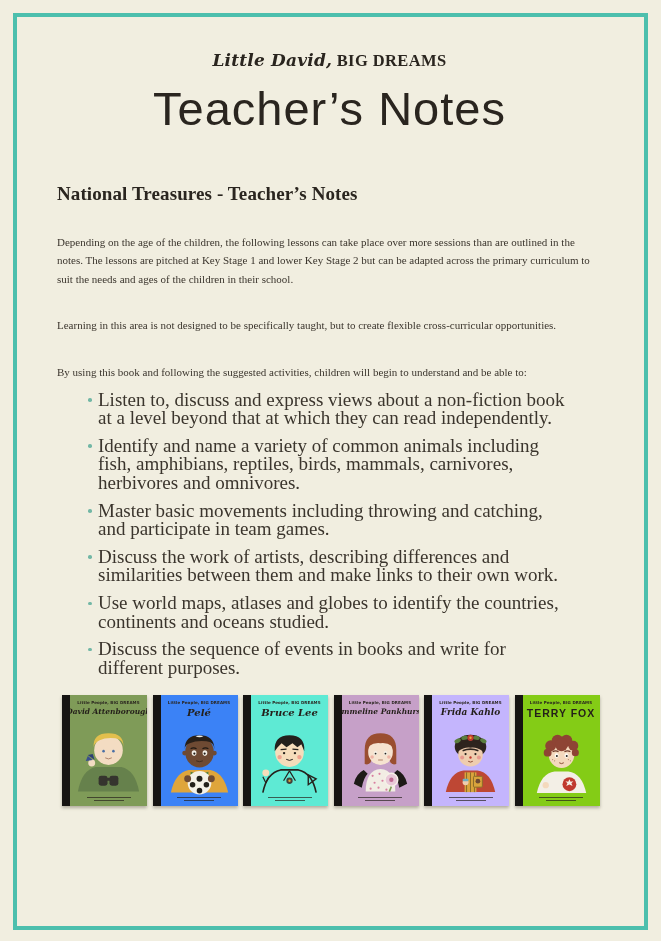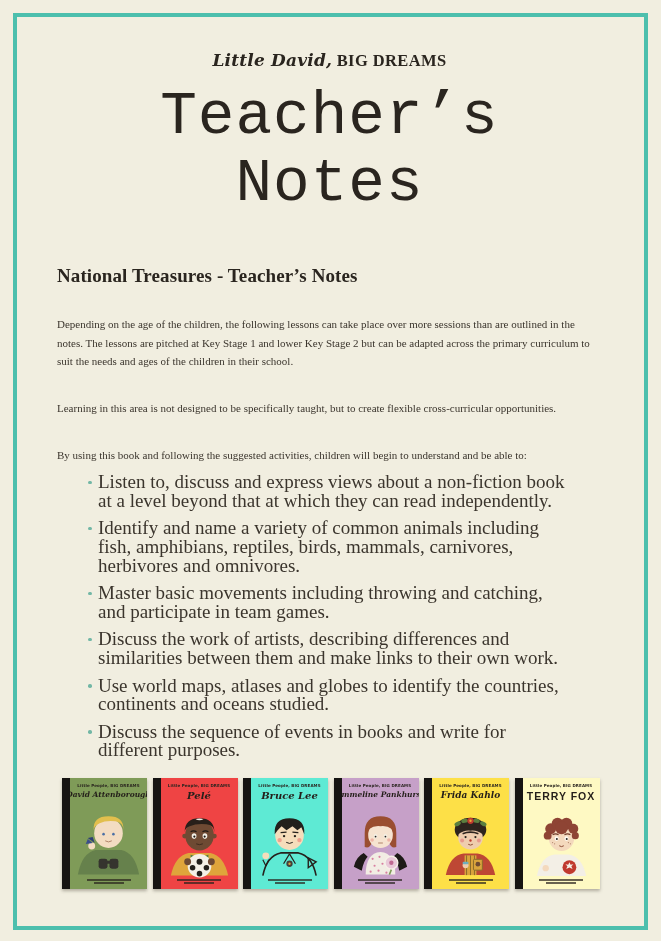--- a/index.html
+++ b/index.html
@@ -21,22 +21,22 @@
   .logo-script {
     font-family:"DejaVu Serif", serif; font-style:italic; font-weight:bold;
     font-size:17px; letter-spacing:0.2px;
   }
   .logo-bold {
     font-family:Liberation Serif, serif; font-weight:bold;
     font-size:16.5px; letter-spacing:0.4px;
   }
   .doc-title {
     text-align:center; margin-top:12px; margin-bottom:0;
-    font-family:Liberation Mono, monospace; font-weight:normal;
-    font-size:61px; line-height:1.1; color:var(--ink,#2A251F);
+    font-family:Liberation Sans, sans-serif; font-weight:normal;
+    font-size:47px; line-height:1.1; color:var(--ink,#2A251F);
     letter-spacing:1px;
   }
   .section-heading {
     margin-top:48px;
     font-size:19px; font-weight:bold; color:var(--ink,#2A251F);
     letter-spacing:0.1px;
   }
   .para {
     margin-top:28px;
     font-size:11px; line-height:18.6px; color:var(--body_text,#3B352D);
@@ -135,21 +135,21 @@
           </svg>
           <div class="credits">
             <div class="credit-line l1"></div>
             <div class="credit-line l2"></div>
           </div>
         </div>
       </div>
 
       <div class="book">
         <div class="spine"></div>
-        <div class="cover" style="background-color: #ef4444;">
+        <div class="cover" style="background-color: #3b82f6;">
           <div class="mini-logo">Little People, BIG DREAMS</div>
           <div class="book-title" style="font-size:10px;">Pelé</div>
           <svg class="art" viewBox="0 0 78 62">
             <path d="M10,62 Q14,42 28,39 L50,39 Q64,42 68,62 Z" fill="#DFA53B"></path>
             <path d="M30,41 Q39,45 48,41 L48,46 Q39,50 30,46 Z" fill="#4C7F42"></path>
             <circle cx="24" cy="22" r="2.5" fill="#6E4A33"></circle>
             <circle cx="54" cy="22" r="2.5" fill="#6E4A33"></circle>
             <ellipse cx="39" cy="21" rx="14.5" ry="15.5" fill="#6E4A33"></ellipse>
             <path d="M24,18 Q24,4 39,4 Q54,4 54,18 Q54,11 46,10 Q36,9 29,12 Q24,14 24,18 Z" fill="#271F19"></path>
             <path d="M35,5 Q39,3.5 43,5 Q39,7 35,5 Z" fill="#EFEDE5"></path>
@@ -240,21 +240,21 @@
           </svg>
           <div class="credits">
             <div class="credit-line l1"></div>
             <div class="credit-line l2"></div>
           </div>
         </div>
       </div>
 
       <div class="book">
         <div class="spine"></div>
-        <div class="cover" style="background-color: #fde047;">
+        <div class="cover" style="background-color: #c4b5fd;">
           <div class="mini-logo">Little People, BIG DREAMS</div>
           <div class="book-title" style="font-size:9px;">Frida Kahlo</div>
           <svg class="art" viewBox="0 0 78 62">
             <path d="M14,62 Q18,42 32,40 L46,40 Q60,42 64,62 Z" fill="#BE4734"></path>
             <rect x="33" y="42" width="12" height="20" fill="#D9A43C"></rect>
             <path d="M35,42 L35,62 M39,42 L39,62 M43,42 L43,62" stroke="#8A6B2A" stroke-width="1"></path>
             <ellipse cx="39" cy="16" rx="16" ry="12" fill="#2E241E"></ellipse>
             <ellipse cx="39" cy="24" rx="12.5" ry="12" fill="#EFCDAE"></ellipse>
             <path d="M26,21 Q26,10 39,10 Q52,10 52,21 Q45,16 39,17 Q33,16 26,21 Z" fill="#2E241E"></path>
             <g fill="#5B7F3F">
@@ -279,21 +279,21 @@
           </svg>
           <div class="credits">
             <div class="credit-line l1"></div>
             <div class="credit-line l2"></div>
           </div>
         </div>
       </div>
 
       <div class="book">
         <div class="spine"></div>
-        <div class="cover" style="background-color: #fef9c3;">
+        <div class="cover" style="background-color: #84cc16;">
           <div class="mini-logo">Little People, BIG DREAMS</div>
           <div class="book-title caps">TERRY FOX</div>
           <svg class="art" viewBox="0 0 78 62">
             <path d="M14,62 Q18,42 32,40 L46,40 Q60,42 64,62 Z" fill="#F3EFE6"></path>
             <path d="M20,47 Q24,44 27,46 L24,52 Q21,50 20,47 Z" fill="#F3EFE6"></path>
             <circle cx="23" cy="54" r="3.2" fill="#F4D9BD"></circle>
             <circle cx="47" cy="53" r="7" fill="#C0392E"></circle>
             <path d="M47,48 L48.2,50.4 L51,50 L49,52 L50.2,54.8 L47,53.4 L43.8,54.8 L45,52 L43,50 L45.8,50.4 Z" fill="#F3EFE6"></path>
             <ellipse cx="39" cy="23" rx="13" ry="13.5" fill="#F4D9BD"></ellipse>
             <g fill="#8E4434">

